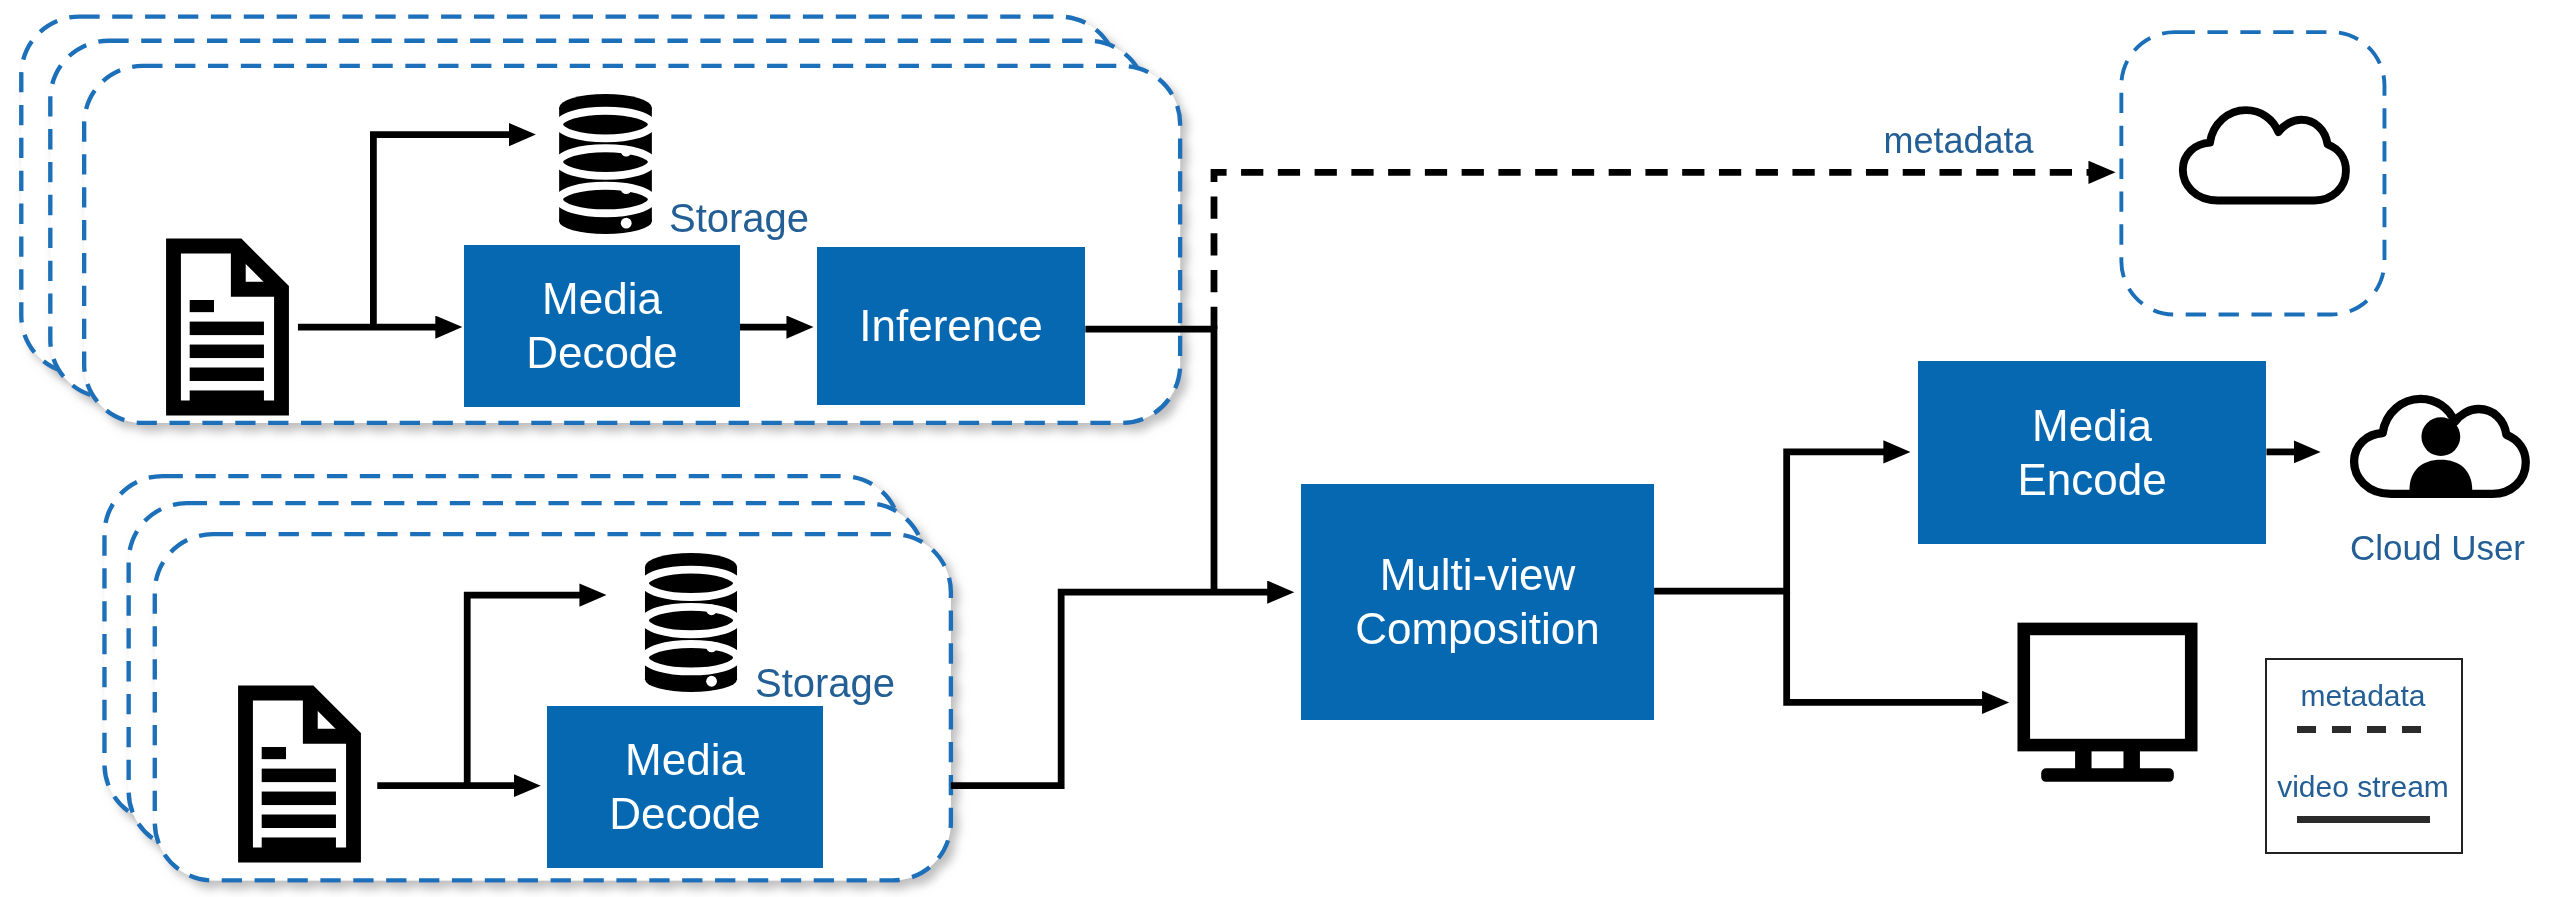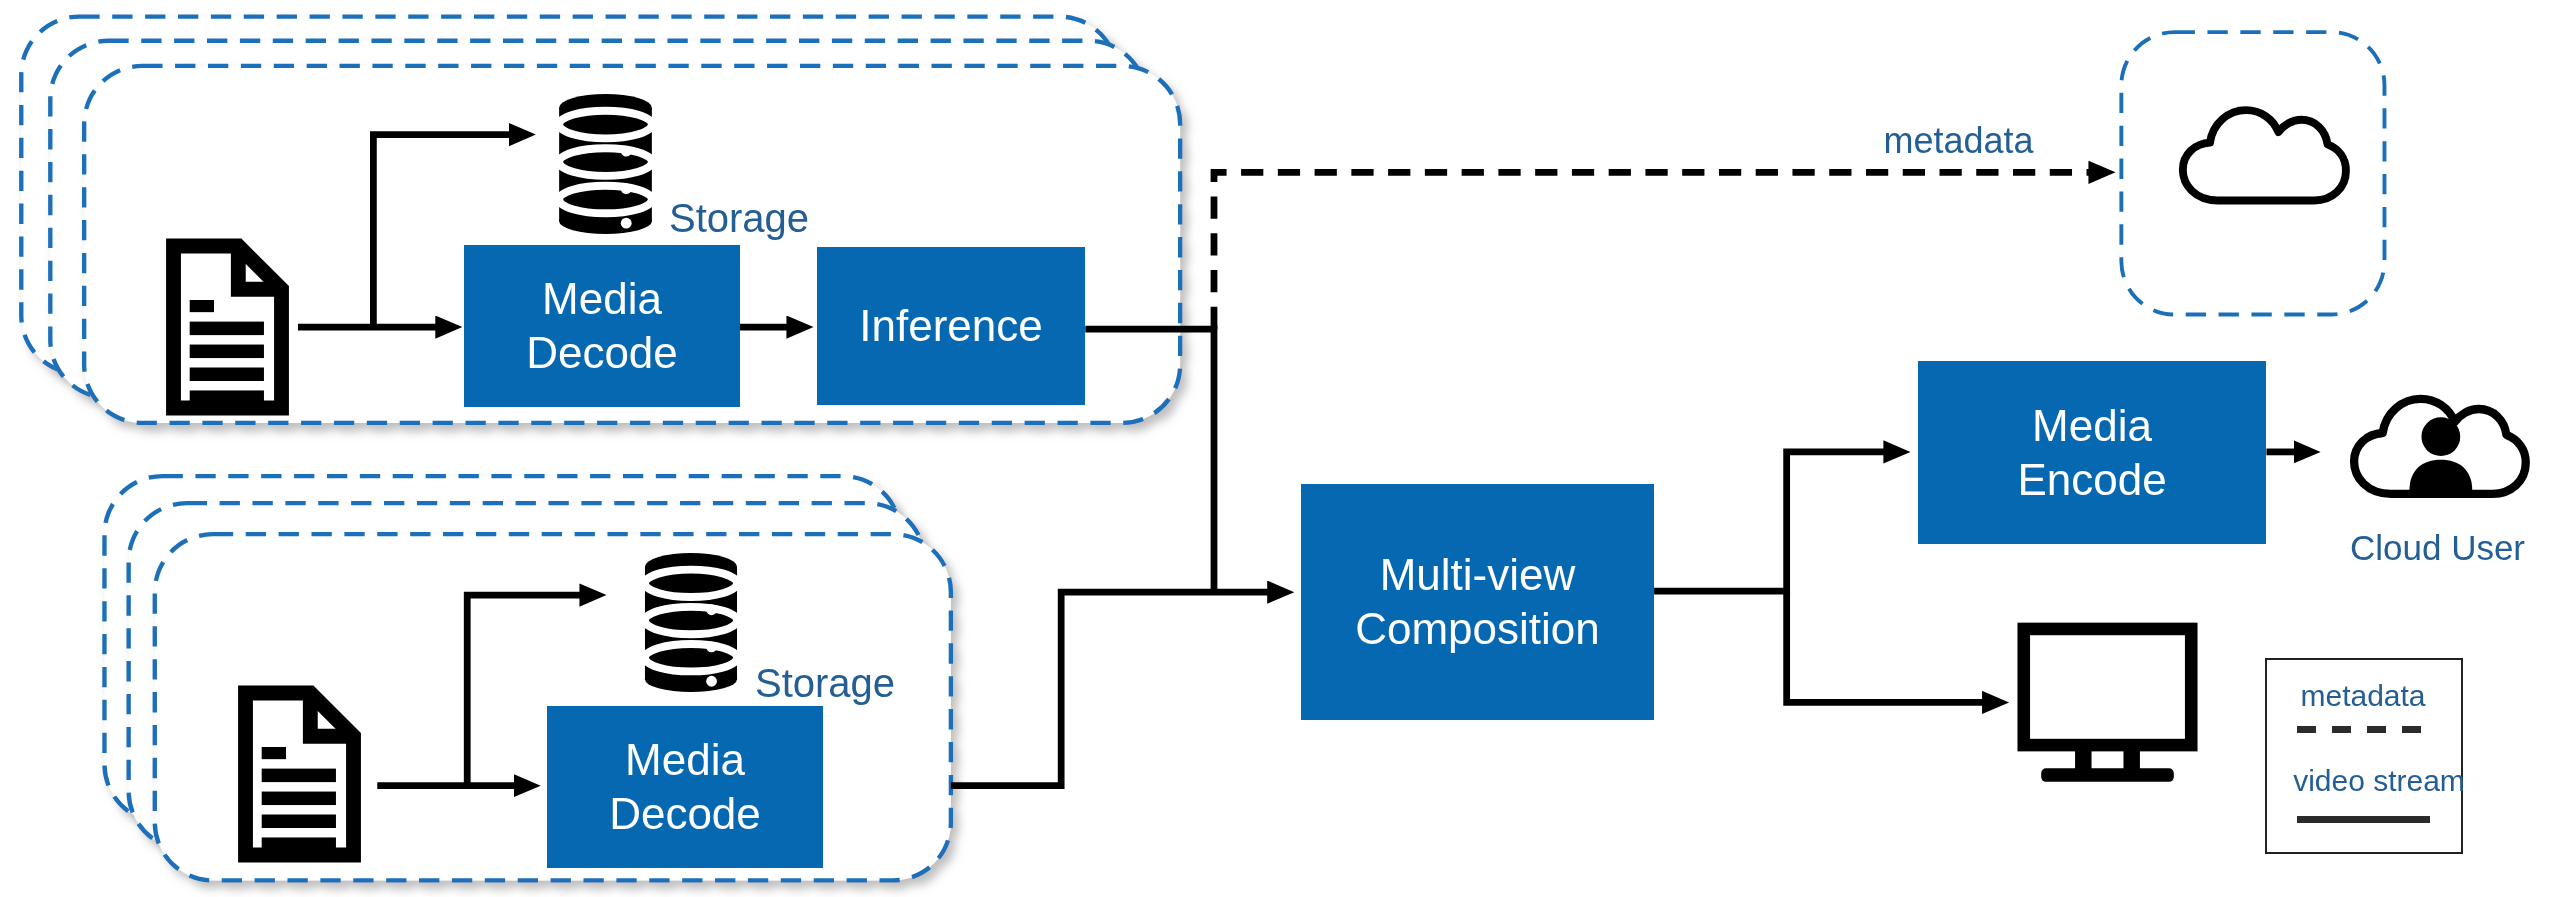--- a/index.html
+++ b/index.html
@@ -19,21 +19,21 @@
   .centered{text-align:center;}
   .icon{position:absolute;}
   #legend-box{
     position:absolute;left:2265px;top:658px;width:198px;height:196px;
     border:2.9px solid #222222;background:#ffffff;box-sizing:border-box;
   }
   #legend-metadata-label,#legend-video-label{
     position:absolute;left:0;width:192px;text-align:center;color:#235E94;font-size:30px;
   }
   #legend-metadata-label{top:19.3px;}
-  #legend-video-label{top:104px;margin-left:16px;}
+  #legend-video-label{top:110px;}
   #legend-dashed-line{
     position:absolute;left:30px;top:66px;width:132px;height:6.8px;
     background:repeating-linear-gradient(to right,#2b2b2b 0 19.3px,transparent 19.3px 35px);
   }
   #legend-solid-line{
     position:absolute;left:30px;top:156px;width:133px;height:6.8px;background:#2b2b2b;
   }
 </style>
 </head>
 <body>

